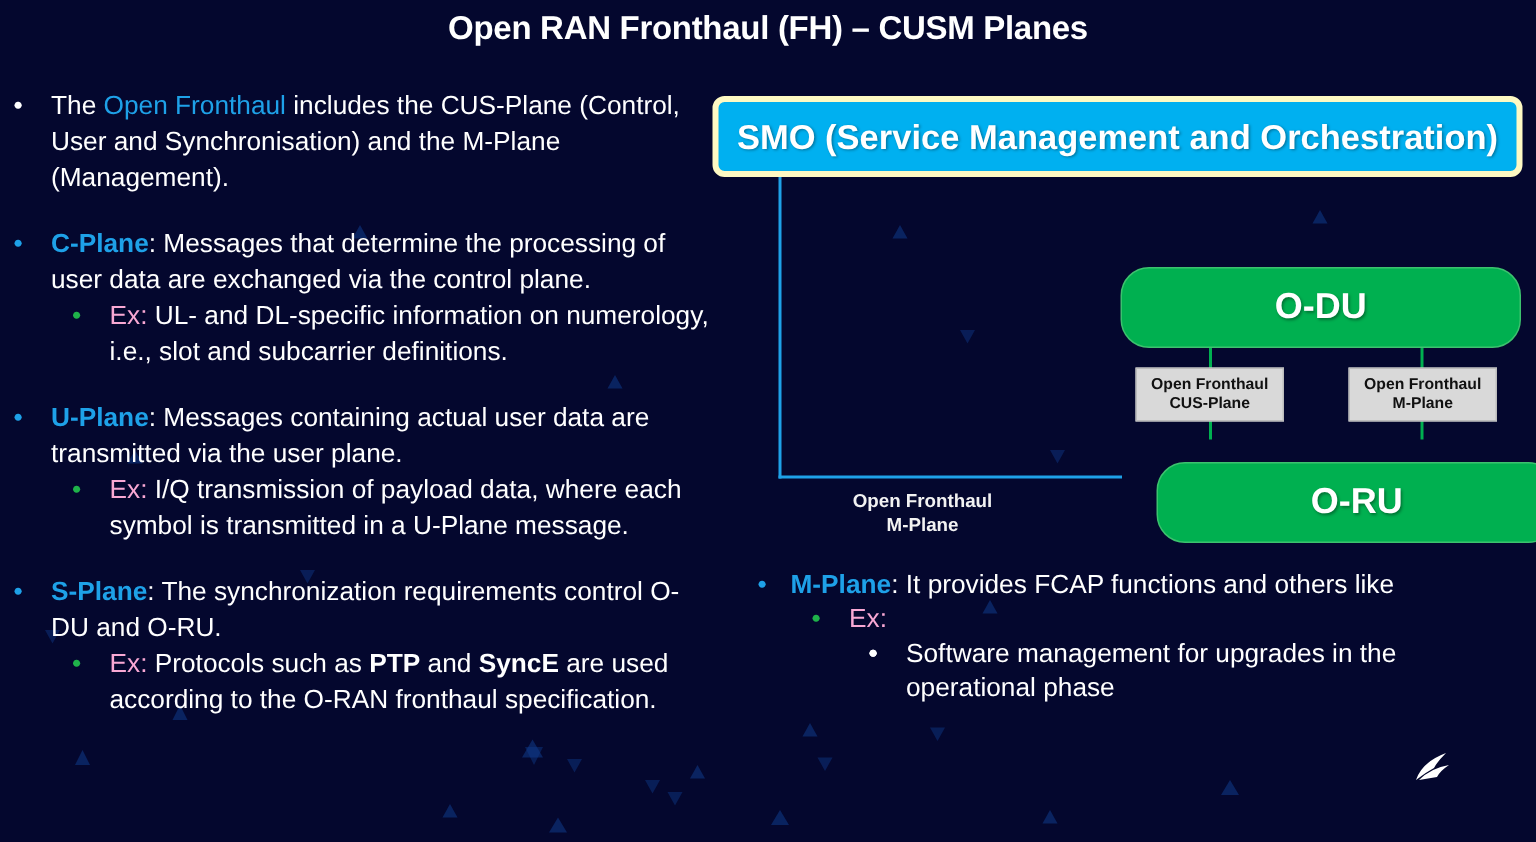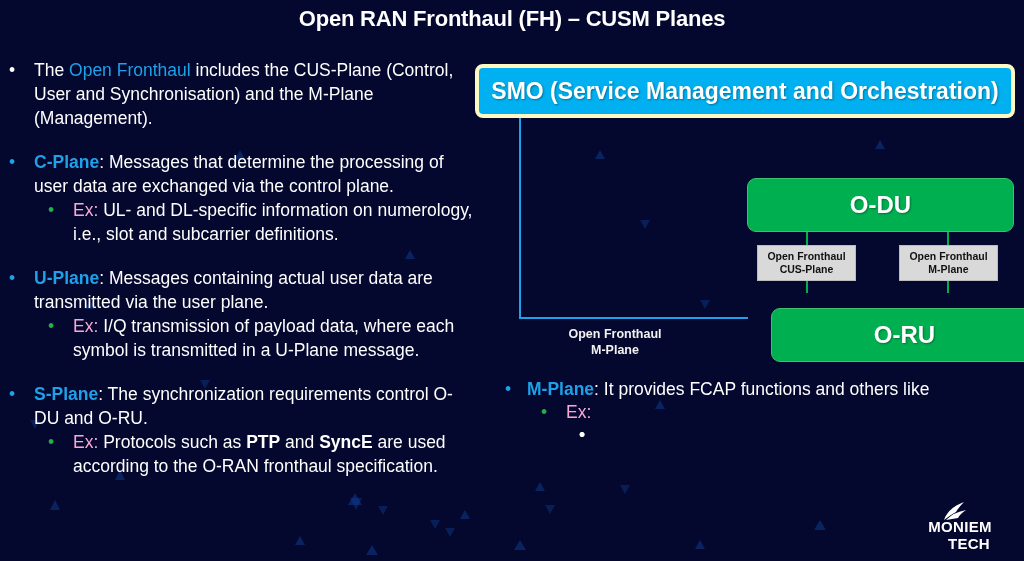--- a/index.html
+++ b/index.html
@@ -29,21 +29,21 @@
   .spacer { height: 20px; }
 
   .smo {
     position: absolute; left: 475px; top: 64px; width: 540px; height: 54px;
     background: #00b0f0; border-radius: 8px; border: 4px solid #fef9c3;
     box-sizing: border-box; display: flex; align-items: center; justify-content: center;
     font-size: 23px; font-weight: bold; color: #fff; text-shadow: 1px 1px 2px rgba(0,0,0,0.35);
   }
   .node {
     position: absolute; left: 747px; width: 267px; height: 54px;
-    background: #00b050; border-radius: 9px; border: 1px solid #3cc26e; box-sizing: border-box;
+    background: #00b050; border-radius: 19px; border: 1px solid #3cc26e; box-sizing: border-box;
     display: flex; align-items: center; justify-content: center;
     font-size: 24px; font-weight: bold; color: #fff; text-shadow: 1px 1px 2px rgba(0,0,0,0.35);
   }
   .odu { top: 178px; }
   .oru { top: 308px; margin-left: 24px; }
   .vline { position: absolute; width: 2px; background: #00b050; }
   .fh-label {
     position: absolute; top: 245px; width: 99px; height: 36px;
     background: #d9d9d9; color: #111; font-size: 10.5px; font-weight: bold;
     display: flex; flex-direction: column; align-items: center; justify-content: center; line-height: 13px;
@@ -147,25 +147,21 @@
 
 <div class="mplane-caption">
   <div>Open Fronthaul</div>
   <div>M-Plane</div>
 </div>
 
 <div class="right-text">
   <div class="r1"><span class="dot blue">•</span><span class="blueb">M-Plane</span><span>: It provides FCAP functions and others like</span></div>
   <div class="r2"><span class="dot">•</span><span class="green">Ex:</span></div>
   <div class="r3"><span class="dot">•</span></div>
-  <div class="r3"><span class="dot">•</span></div>
+  <div class="r3"><span class="dot">•</span><span>Software management for upgrades in the operational phase</span></div>
 </div>
 
 <div class="logo">
   <svg width="92" height="22" viewBox="0 0 92 22" style="position:absolute;left:0;top:0;">
     <path d="M30 20 Q34 8 50 2 Q44 8 42 12 Q38 14 30 20 Z" fill="#ffffff"></path>
     <path d="M32 20 Q40 12 52 10 Q46 14 44 18 Z" fill="#ffffff"></path>
   </svg>
-  <div class="logo-text">
-    <span>MONIEM</span>
-    <span class="line2">TECH</span>
-  </div>
 </div>
 
 </body></html>

